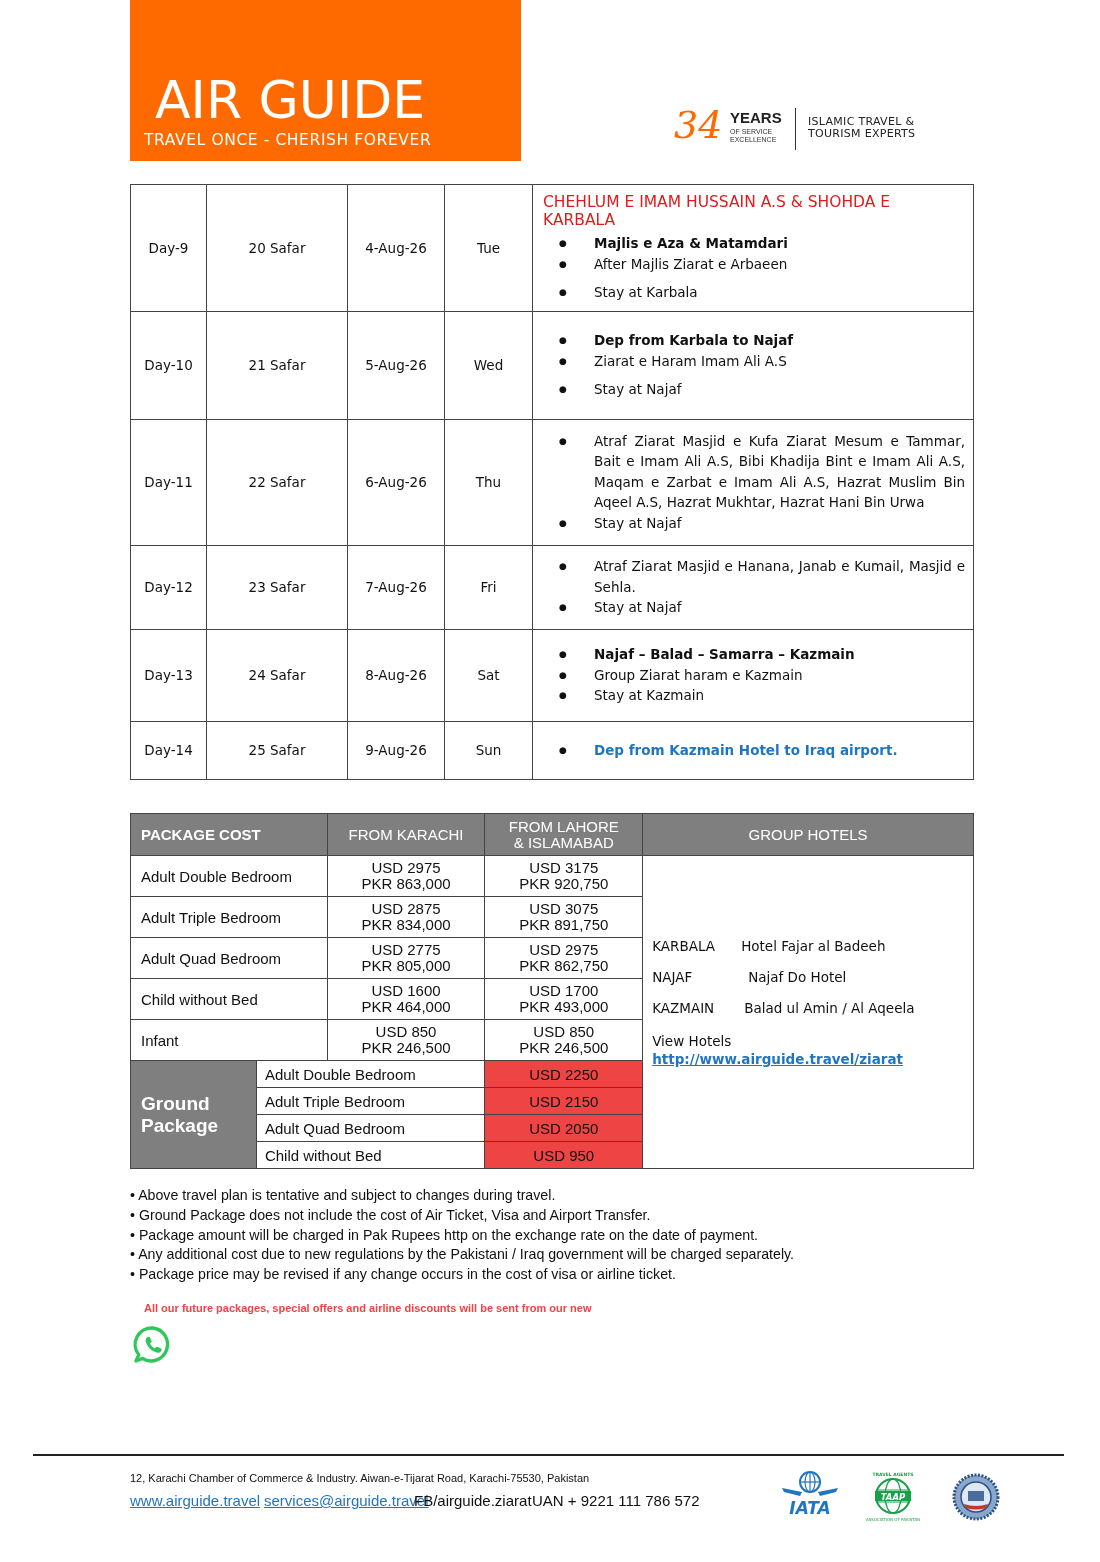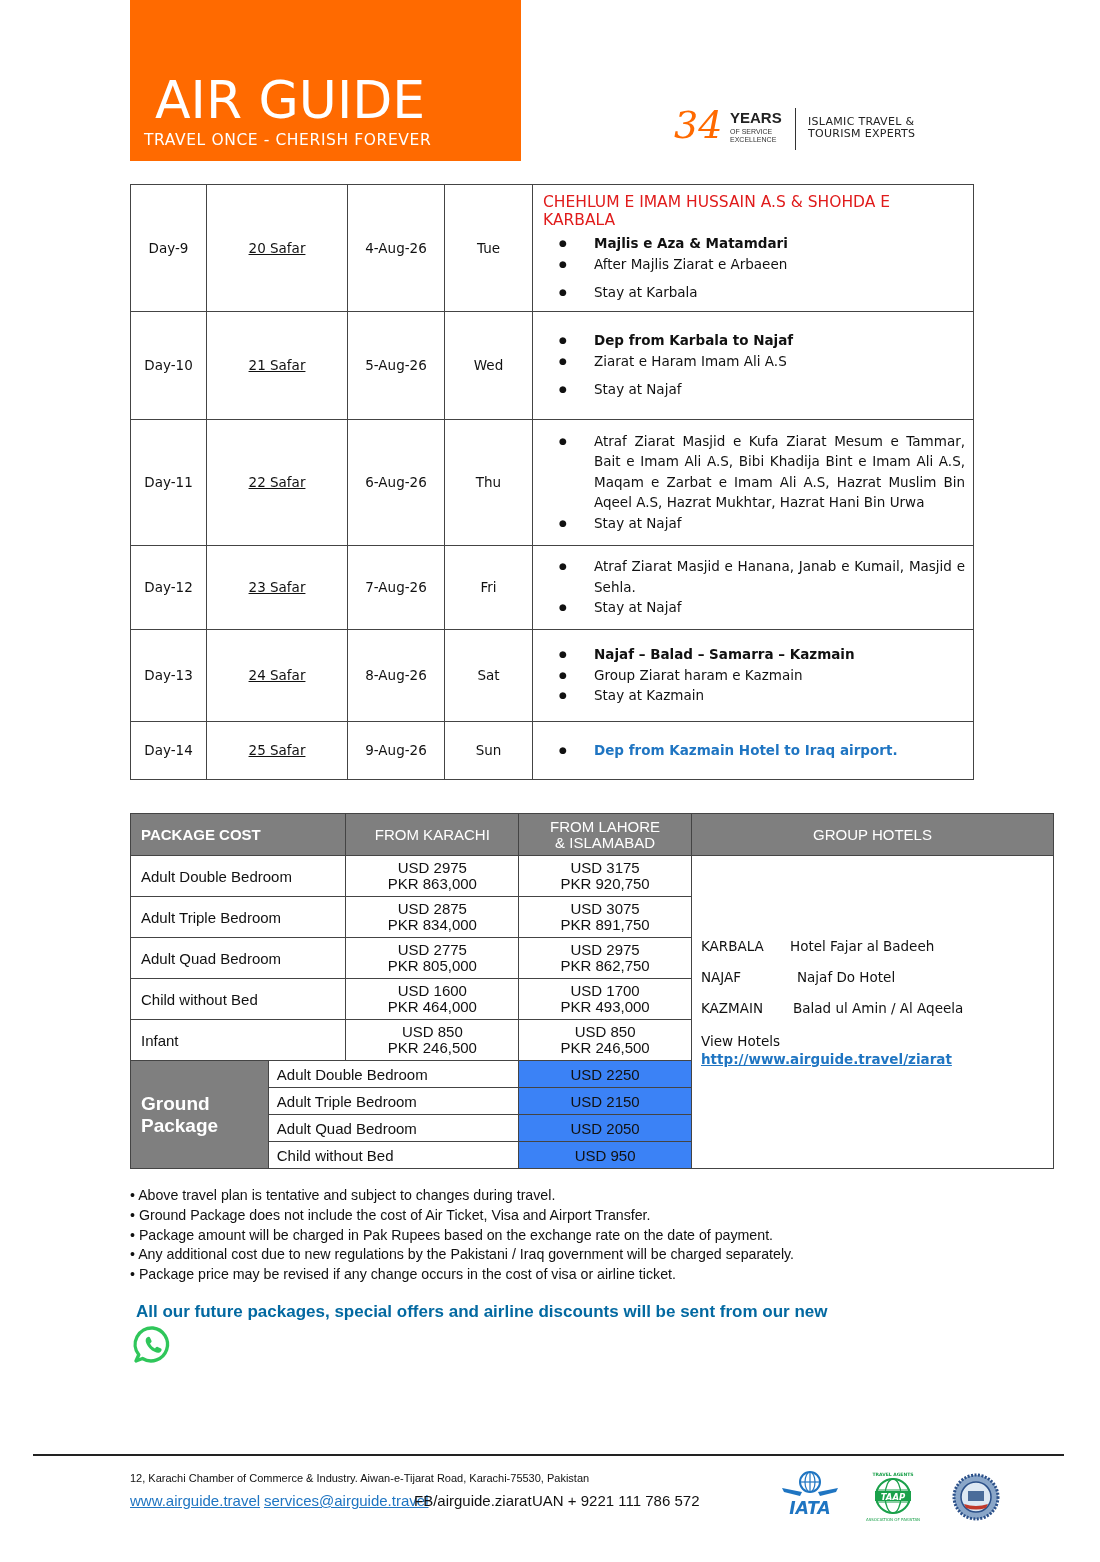--- a/index.html
+++ b/index.html
@@ -16,53 +16,53 @@
   .years-word { position: absolute; left: 56px; top: 4px; font-size: 15px; font-weight: bold; color: #222; line-height: 1; }
   .years-sub { position: absolute; left: 56px; top: 22px; font-size: 7px; color: #333; line-height: 1.15; text-transform: uppercase; }
   .years-sep { position: absolute; left: 121px; top: 2px; width: 1px; height: 42px; background: #333; }
   .years-tagline { position: absolute; left: 134px; top: 10px; font-family: "DejaVu Sans", sans-serif; font-size: 11px; color: #222; line-height: 1.1; letter-spacing: 0.3px; }
 
   
   .itin { position: absolute; left: 130px; top: 184px; width: 844px; border-collapse: collapse; font-family: "DejaVu Sans", sans-serif; font-size: 13.5px; }
   .itin td { border: 1.5px solid #444; vertical-align: middle; }
   .itin td.c { text-align: center; }
   .itin .col-day { width: 76px; }
-  .itin .col-islamic { width: 141px; text-decoration: underline; }
+  .itin .col-islamic { width: 141px; }
   .itin .col-date { width: 97px; }
   .itin .col-wd { width: 88px; }
   .itin td.desc { padding: 8px 8px 8px 10px; }
   .itin .desc-title { color: #e01b1b; font-weight: normal; font-size: 15.5px; margin-bottom: 4px; }
   .itin ul { list-style: none; }
   .itin li { position: relative; padding-left: 51px; line-height: 20.5px; margin: 0; text-align: justify; }
   .itin li::before { content: "\25CF"; position: absolute; left: 16px; top: 0; font-size: 9px; color: #111; }
   .itin li.bold { font-weight: bold; }
   .itin li.blue { color: #1f75c2; font-weight: bold; }
   .itin li.gap { margin-top: 8px; }
 
   
-  .price { position: absolute; left: 130px; top: 813px; width: 924px; border-collapse: collapse; font-family: "Liberation Sans", sans-serif; font-size: 15px; }
+  .price { position: absolute; left: 130px; top: 813px; width: 844px; border-collapse: collapse; font-family: "Liberation Sans", sans-serif; font-size: 15px; }
   .price td, .price th { border: 1.5px solid #444; }
   .price th { background: #7f7f7f; color: #fff; font-weight: normal; height: 42px; line-height: 1.05; }
   .price th.first { text-align: left; padding-left: 10px; font-weight: bold; }
   .price td.rowlabel { padding-left: 10px; height: 41px; }
   .price td.val { text-align: center; line-height: 1.1; }
   .price td.hotels { vertical-align: top; padding: 82px 8px 0 9px; font-family: "DejaVu Sans", sans-serif; font-size: 13.5px; }
   .hotel-row { display: flex; height: 31px; }
   .hotel-city { width: 89px; }
   .hotel-name.n2 { margin-left: 7px; }
   .hotel-name.n3 { margin-left: 3px; }
   .view-hotels { margin-top: 0; line-height: 20px; }
   .view-link { color: #1f75c2; text-decoration: underline; font-weight: bold; }
   .price td.ground { background: #7f7f7f; color: #fff; font-weight: bold; font-size: 19px; padding-left: 10px; line-height: 1.15; }
   .price td.glabel { padding-left: 8px; height: 27px; }
-  .price td.gval { text-align: center; background: #3b82f6; }
+  .price td.gval { text-align: center; background: #ef4444; }
 
   
   .notes { position: absolute; left: 130px; top: 1186px; font-size: 14.2px; line-height: 19.8px; color: #111; }
-  .promo { position: absolute; left: 136px; top: 1302px; font-size: 17px; font-weight: bold; color: #0369a1; }
+  .promo { position: absolute; left: 144px; top: 1302px; font-size: 11px; font-weight: bold; color: #ef4444; }
   .wa-icon { position: absolute; left: 133px; top: 1325px; width: 40px; height: 40px; }
   .wa-line { position: absolute; left: 185px; top: 1336px; font-size: 14.2px; font-weight: bold; line-height: 18px; }
   .wa-brand { color: #2fc65a; }
   .wa-link { color: #1f75c2; text-decoration: underline; }
 
   
   .footer-rule { position: absolute; left: 33px; top: 1454px; width: 1031px; height: 2px; background: #222; }
   .addr { position: absolute; left: 130px; top: 1472px; font-size: 11px; color: #111; }
   .contacts { position: absolute; left: 130px; top: 1492px; font-size: 15px; color: #111; white-space: nowrap; }
   .contacts span { display: inline-block; }
@@ -279,21 +279,21 @@
       <tr>
         <td colspan="2" class="glabel">Child without Bed</td>
         <td class="gval">USD  950</td>
       </tr>
     </tbody>
 </table>
 
 <div class="notes" id="notes">
     <div>• Above travel plan is tentative and subject to changes during travel.</div>
     <div>• Ground Package does not include the cost of Air Ticket, Visa and Airport Transfer.</div>
-    <div>• Package amount will be charged in Pak Rupees based on the exchange rate on the date of payment.</div>
+    <div>• Package amount will be charged in Pak Rupees http on the exchange rate on the date of payment.</div>
     <div>• Any additional cost due to new regulations by the Pakistani / Iraq government will be charged separately.</div>
     <div>• Package price may be revised if any change occurs in the cost of visa or airline ticket.</div>
   </div>
 
 <div class="promo">All our future packages, special offers and airline discounts will be sent from our new</div>
 
 <svg class="wa-icon" viewBox="0 0 40 40">
   <path d="M20 3 A16.5 16.5 0 1 1 9.5 33.5 L3 36 L5.8 29.8 A16.5 16.5 0 0 1 20 3 Z" fill="none" stroke="#2fc65a" stroke-width="3.4" stroke-linejoin="round"></path>
   <path d="M14 12.5 c1.5-1.2 2.6-0.9 3.2 0.4 l1.3 2.8 c0.3 0.8 0 1.4-0.7 2 l-0.8 0.7 c1 2.2 2.8 4 5 5 l0.7-0.8 c0.6-0.7 1.2-1 2-0.7 l2.8 1.3 c1.3 0.6 1.6 1.7 0.4 3.2 c-1.2 1.4-3.4 1.7-6.3 0.4 c-3.5-1.6-6.5-4.6-8.1-8.1 c-1.3-2.9-1-5.1 0.5-6.2 z" fill="#2fc65a"></path>
 </svg>

